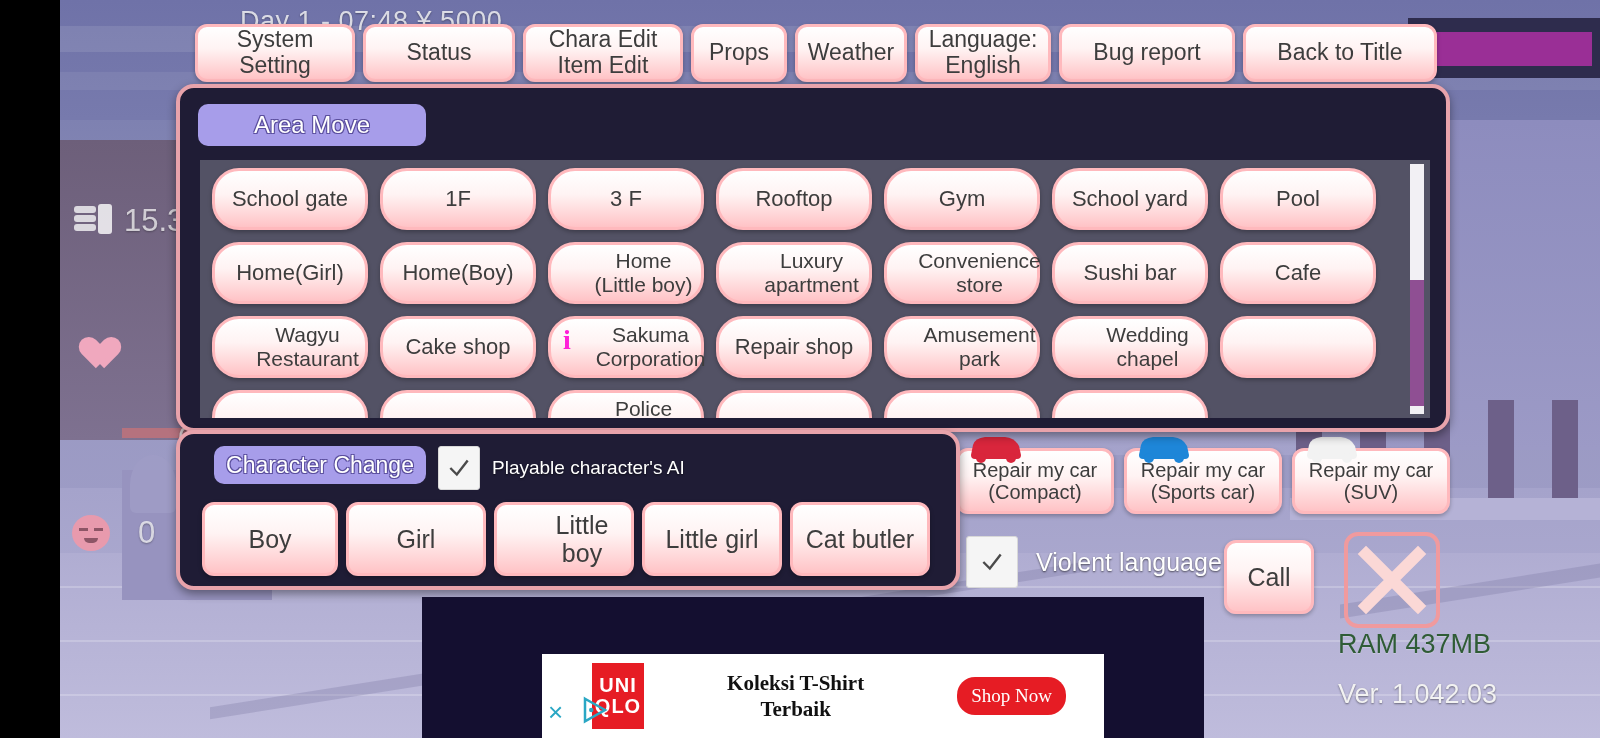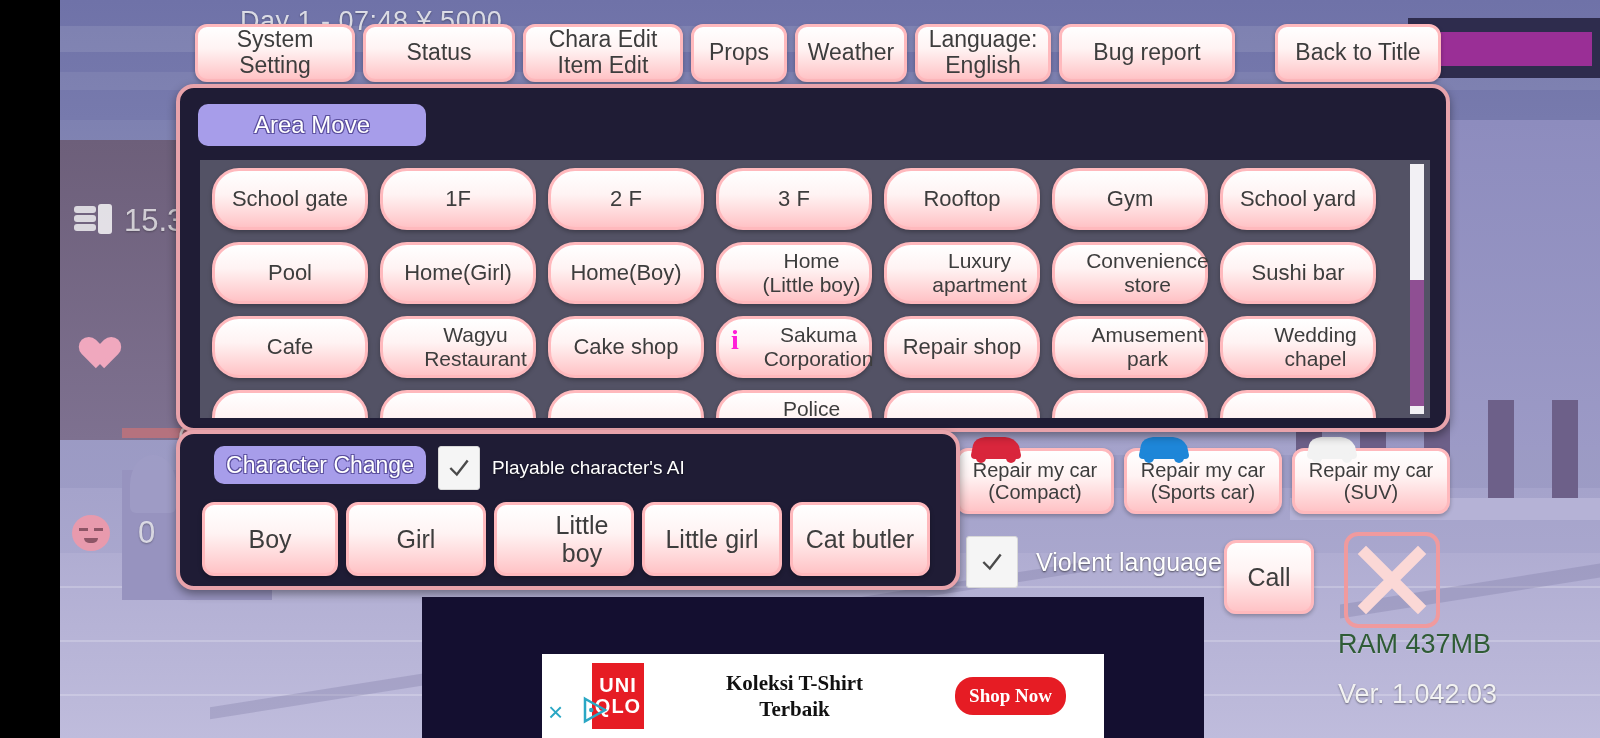--- a/index.html
+++ b/index.html
@@ -80,21 +80,21 @@
   
   .topmenu { position:absolute; left:195px; top:24px; display:flex; align-items:flex-start; gap:8px; z-index:10; }
   .topmenu .pbtn { height:58px; padding:0 14px; font-size:23px; }
   .tm-sys   { width:160px; }
   .tm-stat  { width:152px; }
   .tm-chara { width:160px; font-size:22px; height:66px; }
   .tm-props { width:96px; font-size:22px; }
   .tm-wea   { width:112px; font-size:21px; }
   .tm-lang  { width:136px; height:70px; font-size:22px; }
   .tm-bug   { width:176px; font-size:20px; }
-  .tm-back  { width:166px; font-size:23px;margin-left:32px; }
+  .tm-back  { width:194px; font-size:23px; }
 
   
   .panel { position:absolute; background:#1f1c35; border:4px solid #e8a3ab;
            border-radius:18px; box-shadow:0 4px 10px rgba(0,0,0,.4); z-index:12; }
   .panel-tab { position:absolute; background:#a79dea; border-radius:10px;
                color:#ffffff; font-size:24px; display:flex; align-items:center;
                justify-content:center; text-shadow:1px 1px 0 #5b4f9e,-1px -1px 0 #5b4f9e,
                1px -1px 0 #5b4f9e,-1px 1px 0 #5b4f9e; }
 
   
@@ -145,21 +145,21 @@
   .adouter { position:absolute; left:422px; top:597px; width:782px; height:141px;
              background:#140f30; z-index:30; }
   .adinner { position:absolute; left:120px; top:57px; width:562px; height:84px;
              background:#ffffff; display:flex; align-items:center; }
   .uniqlo { margin-left:50px; width:52px; height:66px; background:#e61c24; color:#fff;
             font-family:"Liberation Sans", sans-serif; font-weight:bold; font-size:20px;
             display:flex; flex-direction:column; align-items:center; justify-content:center;
             line-height:1.05; letter-spacing:1px; }
   .adtext { flex:1; text-align:center; font-size:21px; color:#111; line-height:1.25;
             font-family:"Liberation Serif", serif; font-weight:bold; margin-left:-10px; }
-  .shopnow { margin-right:38px; background:#e61c24; color:#fff; font-size:19px; font-weight:bold;
+  .shopnow { margin-right:38px; background:#e61c24; color:#fff; font-size:19px; font-weight:normal;
              padding:8px 14px; border-radius:18px; white-space:nowrap;
              font-family:"Liberation Serif", serif; cursor:pointer; }
   .adclose { position:absolute; left:126px; top:100px; color:#2aa7c4; font-size:26px; z-index:32; cursor:pointer; }
   .adinfo  { position:absolute; left:158px; top:98px; z-index:32; cursor:pointer; }
   .adinfo svg { width:30px; height:30px; }
 </style>
 </head>
 <body>
 
 <div id="screen">
@@ -264,25 +264,20 @@
               <div>School gate</div>
             </div>
           </div>
           <div class="pbtn">
             <div>
               <div>1F</div>
             </div>
           </div>
           <div class="pbtn">
             <div>
-              <div>2 F</div>
-            </div>
-          </div>
-          <div class="pbtn">
-            <div>
               <div>3 F</div>
             </div>
           </div>
           <div class="pbtn">
             <div>
               <div>Rooftop</div>
             </div>
           </div>
           <div class="pbtn">
             <div>

